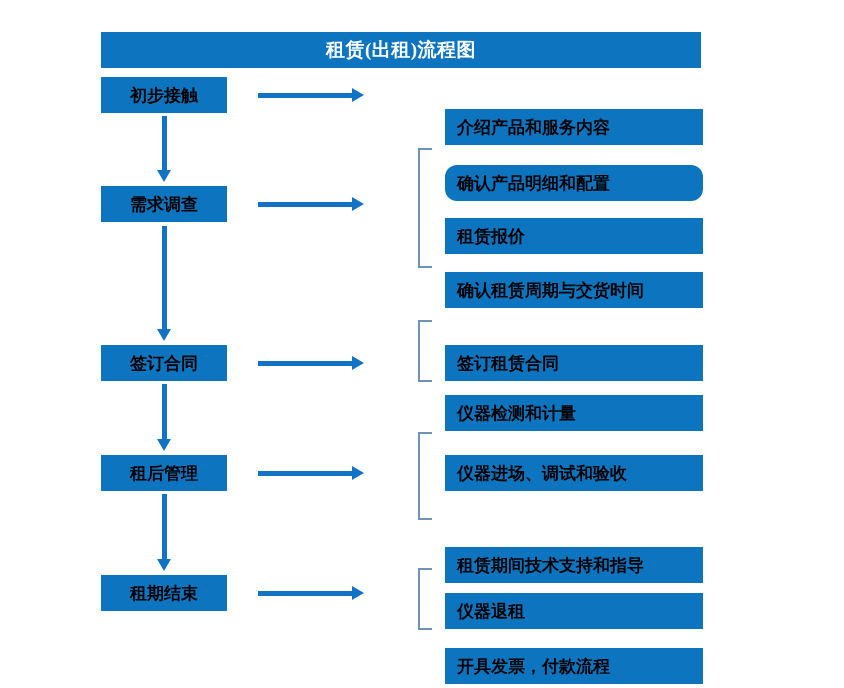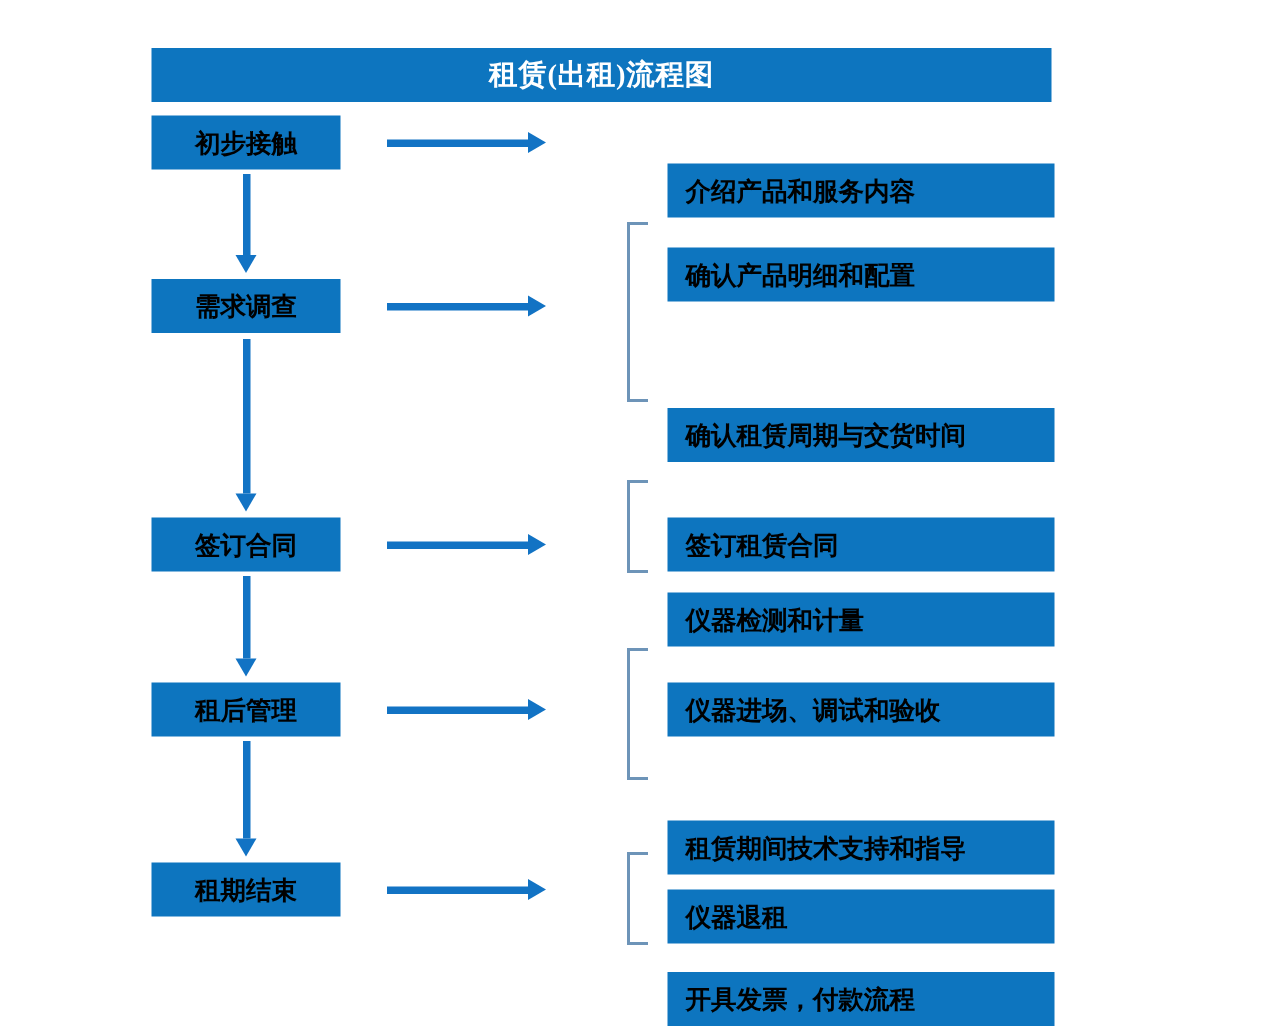--- a/index.html
+++ b/index.html
@@ -156,22 +156,23 @@
   <div class="bracket" style="left:418px; top:148px; height:120px;"></div>
 
   <div class="bracket" style="left:418px; top:320px; height:62px;"></div>
 
   <div class="bracket" style="left:418px; top:432px; height:88px;"></div>
 
   <div class="bracket" style="left:418px; top:568px; height:62px;"></div>
 
   <div class="node detail" style="left:445px; top:77px;">介绍产品和服务内容</div>
 
-  <div class="node detail" style="left:445px; top:133px;">确认产品明细和配置</div>
+  <div class="node detail" style="left:445px; top:133px;border-radius:12px;">确认产品明细和配置</div>
 
+  <div class="node detail" style="left:445px; top:186px;">租赁报价</div>
 
   <div class="node detail" style="left:445px; top:240px;">确认租赁周期与交货时间</div>
 
   <div class="node detail" style="left:445px; top:313px;text-align:right;">签订租赁合同</div>
 
   <div class="node detail" style="left:445px; top:363px;">仪器检测和计量</div>
 
   <div class="node detail" style="left:445px; top:423px;">仪器进场、调试和验收</div>
 
   <div class="node detail" style="left:445px; top:515px;">租赁期间技术支持和指导</div>

